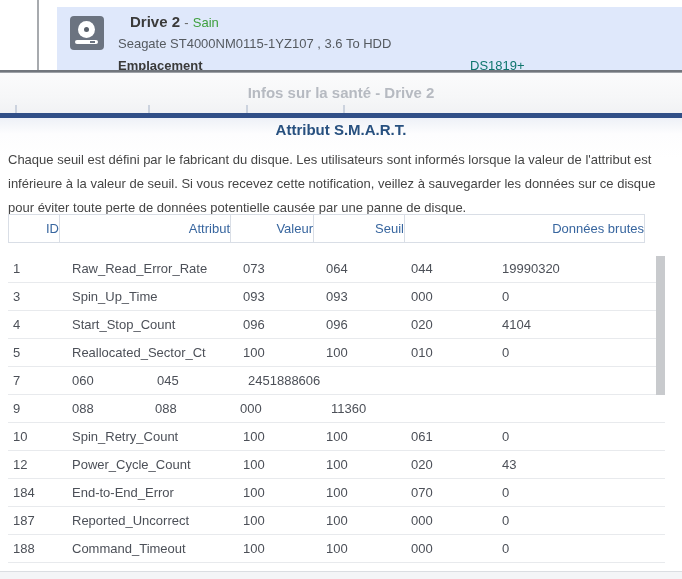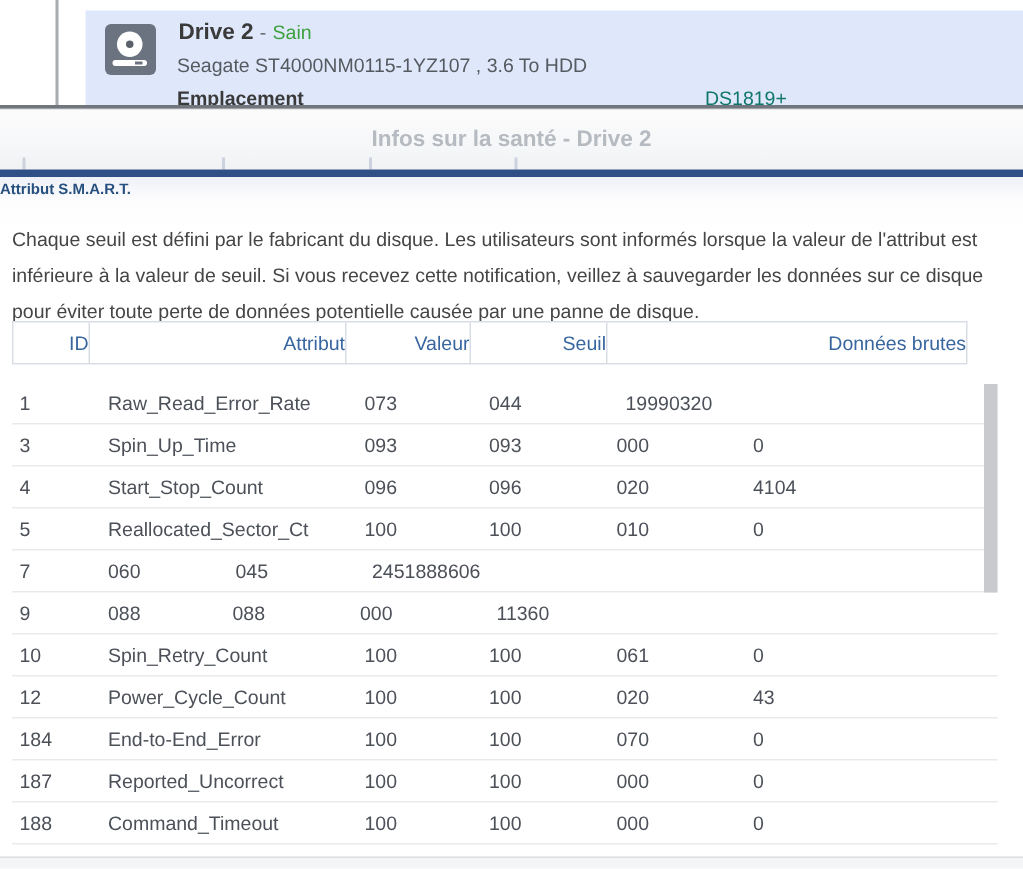--- a/index.html
+++ b/index.html
@@ -10,40 +10,40 @@
   }
   
   .backdrop{position:absolute;left:0;top:0;width:682px;height:70px;overflow:hidden;background:#fff;}
   .bg-scroll-line{position:absolute;left:37px;top:0;width:2px;height:70px;background:#a7aaae;}
   .drive-panel{position:absolute;left:57px;top:7px;width:625px;height:63px;background:#dfe8fb;}
   .drive-icon{position:absolute;left:13px;top:9px;width:34px;height:34px;background:#6b7380;border-radius:4px;}
   .drive-icon .disc{position:absolute;left:8px;top:5px;width:17px;height:17px;background:#fff;border-radius:50%;}
   .drive-icon .disc::after{content:"";position:absolute;left:6px;top:6px;width:5px;height:5px;background:#5a616b;border-radius:50%;}
   .drive-icon .bar{position:absolute;left:5px;bottom:6px;width:23px;height:4px;background:#fff;border-radius:2px;}
   .drive-icon .bar::after{content:"";position:absolute;right:3px;top:1px;width:5px;height:2px;background:#6b7380;}
-  .drive-title{position:absolute;left:62px;top:6px;font-size:15px;color:#3a3a3a;white-space:nowrap;}
+  .drive-title{position:absolute;left:73px;top:6px;font-size:15px;color:#3a3a3a;white-space:nowrap;}
   .drive-title .name{font-weight:bold;}
   .drive-title .dash{color:#666;font-size:13px;}
   .drive-title .status{font-size:13px;}
   .drive-model{position:absolute;left:61px;top:29px;color:#555a60;white-space:nowrap;}
   .drive-loc-label{position:absolute;left:61px;top:51px;font-weight:bold;color:#3a3a3a;}
   .drive-loc-value{position:absolute;left:413px;top:51px;color:#0f766e;}
   
   .dialog{position:absolute;left:0;top:70px;width:682px;height:509px;}
   .dlg-edge1{position:absolute;left:0;top:0;width:100%;height:2px;background:#71767d;}
   .dlg-edge2{position:absolute;left:0;top:2px;width:100%;height:1px;background:#9da1a7;}
   .titlebar{position:absolute;left:0;top:3px;width:100%;height:40px;
     background:linear-gradient(180deg,#fbfbfc 0%,#f6f7f8 60%,#f1f2f4 100%);}
   .titlebar .t{display:block;text-align:center;line-height:40px;font-size:15px;font-weight:bold;color:#b6bac1;}
   .tab-sep{position:absolute;top:35px;width:2px;height:8px;background:#ccd3de;}
   .accent-line{position:absolute;left:0;top:43px;width:100%;height:5px;background:#314f87;}
   .content{position:absolute;left:0;top:48px;width:100%;height:454px;
     background:linear-gradient(180deg,#eef1f7 0%,#fdfdfe 16px,#ffffff 40px);}
-  .section-title{position:absolute;left:0;top:3px;width:100%;text-align:left;
-    font-size:10px;font-weight:bold;color:#27507f;}
+  .section-title{position:absolute;left:0;top:3px;width:100%;text-align:center;
+    font-size:15px;font-weight:bold;color:#27507f;}
   .desc{position:absolute;left:8px;top:30px;width:658px;color:#454545;line-height:24px;}
   
   .thead{position:absolute;left:8px;top:96px;width:637px;height:29px;display:flex;
     border:1px solid #d9dee6;box-sizing:border-box;background:#fff;text-align:right;}
   .thead .cell{border-right:1px solid #d9dee6;color:#38669f;line-height:27px;}
   .thead .cell:last-child{border-right:none;}
   .tbody{position:absolute;left:8px;top:137px;width:657px;}
   .trow{display:flex;height:28px;border-bottom:1px solid #e8eaed;box-sizing:border-box;}
   .cell{overflow:hidden;white-space:nowrap;box-sizing:border-box;padding-left:13px;line-height:27px;color:#4c5058;}
   .c0{width:51px;padding-left:5px;flex:none;}
@@ -100,20 +100,21 @@
       <div class="cell c2">Valeur</div>
       <div class="cell c4">Seuil</div>
       <div class="cell c5">Données brutes</div>
     </div>
 
     <div class="tbody">
         <div class="trow">
           <div class="cell c0">1</div>
           <div class="cell c1">Raw_Read_Error_Rate</div>
           <div class="cell c2">073</div>
+          <div class="cell c3">064</div>
           <div class="cell c4">044</div>
           <div class="cell c5">19990320</div>
         </div>
         <div class="trow">
           <div class="cell c0">3</div>
           <div class="cell c1">Spin_Up_Time</div>
           <div class="cell c2">093</div>
           <div class="cell c3">093</div>
           <div class="cell c4">000</div>
           <div class="cell c5">0</div>

